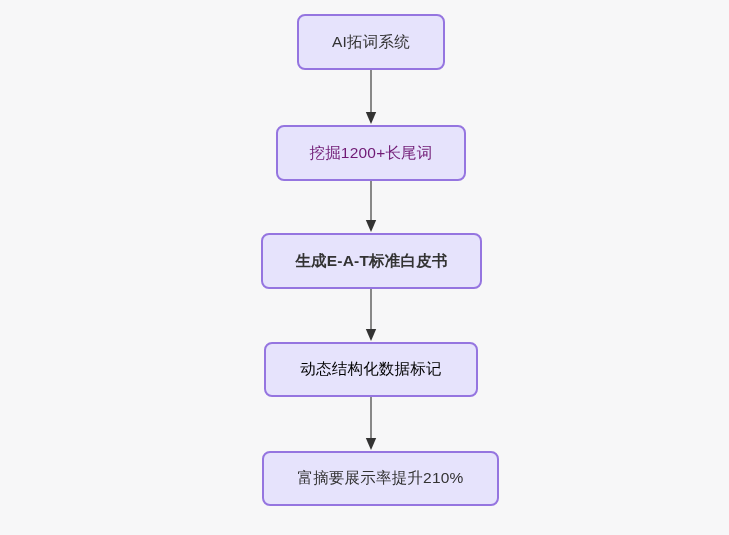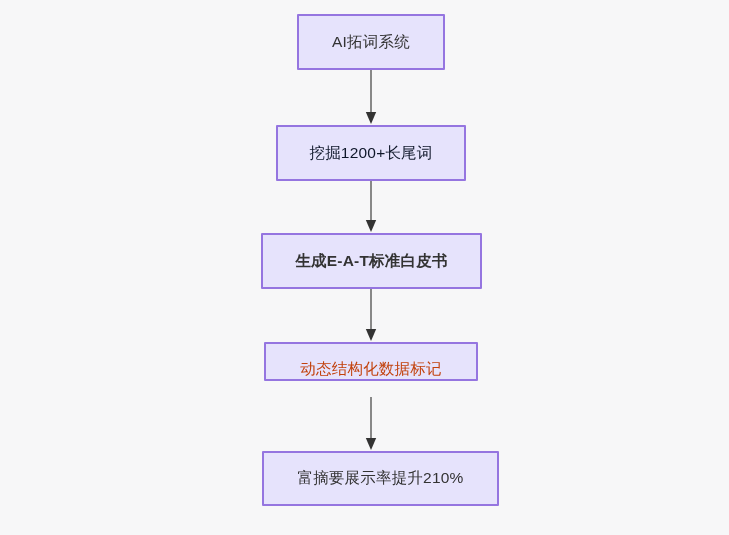--- a/index.html
+++ b/index.html
@@ -16,21 +16,21 @@
   #flowchart-canvas {
     position: relative;
     width: 729px;
     height: 535px;
   }
   .node {
     position: absolute;
     box-sizing: border-box;
     background: #e6e3fc;
     border: 2px solid #9575e0;
-    border-radius: 1px;
+    border-radius: 8px;
     display: flex;
     align-items: center;
     justify-content: center;
     color: #333333;
     font-size: 15.5px;
     line-height: 1.2;
     letter-spacing: 0.2px;
     white-space: nowrap;
   }
   .node-label {
@@ -53,21 +53,21 @@
     <span class="node-label">AI拓词系统</span>
   </div>
 
   <div class="edge" style="left: 365px; top: 70px;">
     <svg width="12" height="55" viewBox="0 0 12 55" aria-hidden="true">
       <line x1="6" y1="0" x2="6" y2="45" stroke="#888888" stroke-width="2"></line>
       <polygon points="6,54 0.8,42 11.2,42" fill="#333333"></polygon>
     </svg>
   </div>
 
-  <div class="node" style="left: 276px; top: 125px; width: 190px; height: 56px; background: rgb(230, 227, 252); border-color: rgb(149, 117, 224); color: #0f172a;">
+  <div class="node" style="left: 276px; top: 125px; width: 190px; height: 56px; background: rgb(230, 227, 252); border-color: rgb(149, 117, 224); color: #701a75;">
     <span class="node-label">挖掘1200+长尾词</span>
   </div>
 
   <div class="edge" style="left: 365px; top: 181px;">
     <svg width="12" height="52" viewBox="0 0 12 52" aria-hidden="true">
       <line x1="6" y1="0" x2="6" y2="42" stroke="#888888" stroke-width="2"></line>
       <polygon points="6,51 0.8,39 11.2,39" fill="#333333"></polygon>
     </svg>
   </div>
 
@@ -75,21 +75,21 @@
     <span class="node-label">生成E-A-T标准白皮书</span>
   </div>
 
   <div class="edge" style="left: 365px; top: 289px;">
     <svg width="12" height="53" viewBox="0 0 12 53" aria-hidden="true">
       <line x1="6" y1="0" x2="6" y2="43" stroke="#888888" stroke-width="2"></line>
       <polygon points="6,52 0.8,40 11.2,40" fill="#333333"></polygon>
     </svg>
   </div>
 
-  <div class="node" style="left: 264px; top: 342px; width: 214px; height: 39px; background: rgb(230, 227, 252); border-color: rgb(149, 117, 224); color: #c2410c; align-items: flex-end;">
+  <div class="node" style="left: 264px; top: 342px; width: 214px; height: 55px; background: rgb(230, 227, 252); border-color: rgb(149, 117, 224); color: #000000;">
     <span class="node-label">动态结构化数据标记</span>
   </div>
 
   <div class="edge" style="left: 365px; top: 397px;">
     <svg width="12" height="54" viewBox="0 0 12 54" aria-hidden="true">
       <line x1="6" y1="0" x2="6" y2="44" stroke="#888888" stroke-width="2"></line>
       <polygon points="6,53 0.8,41 11.2,41" fill="#333333"></polygon>
     </svg>
   </div>
 

